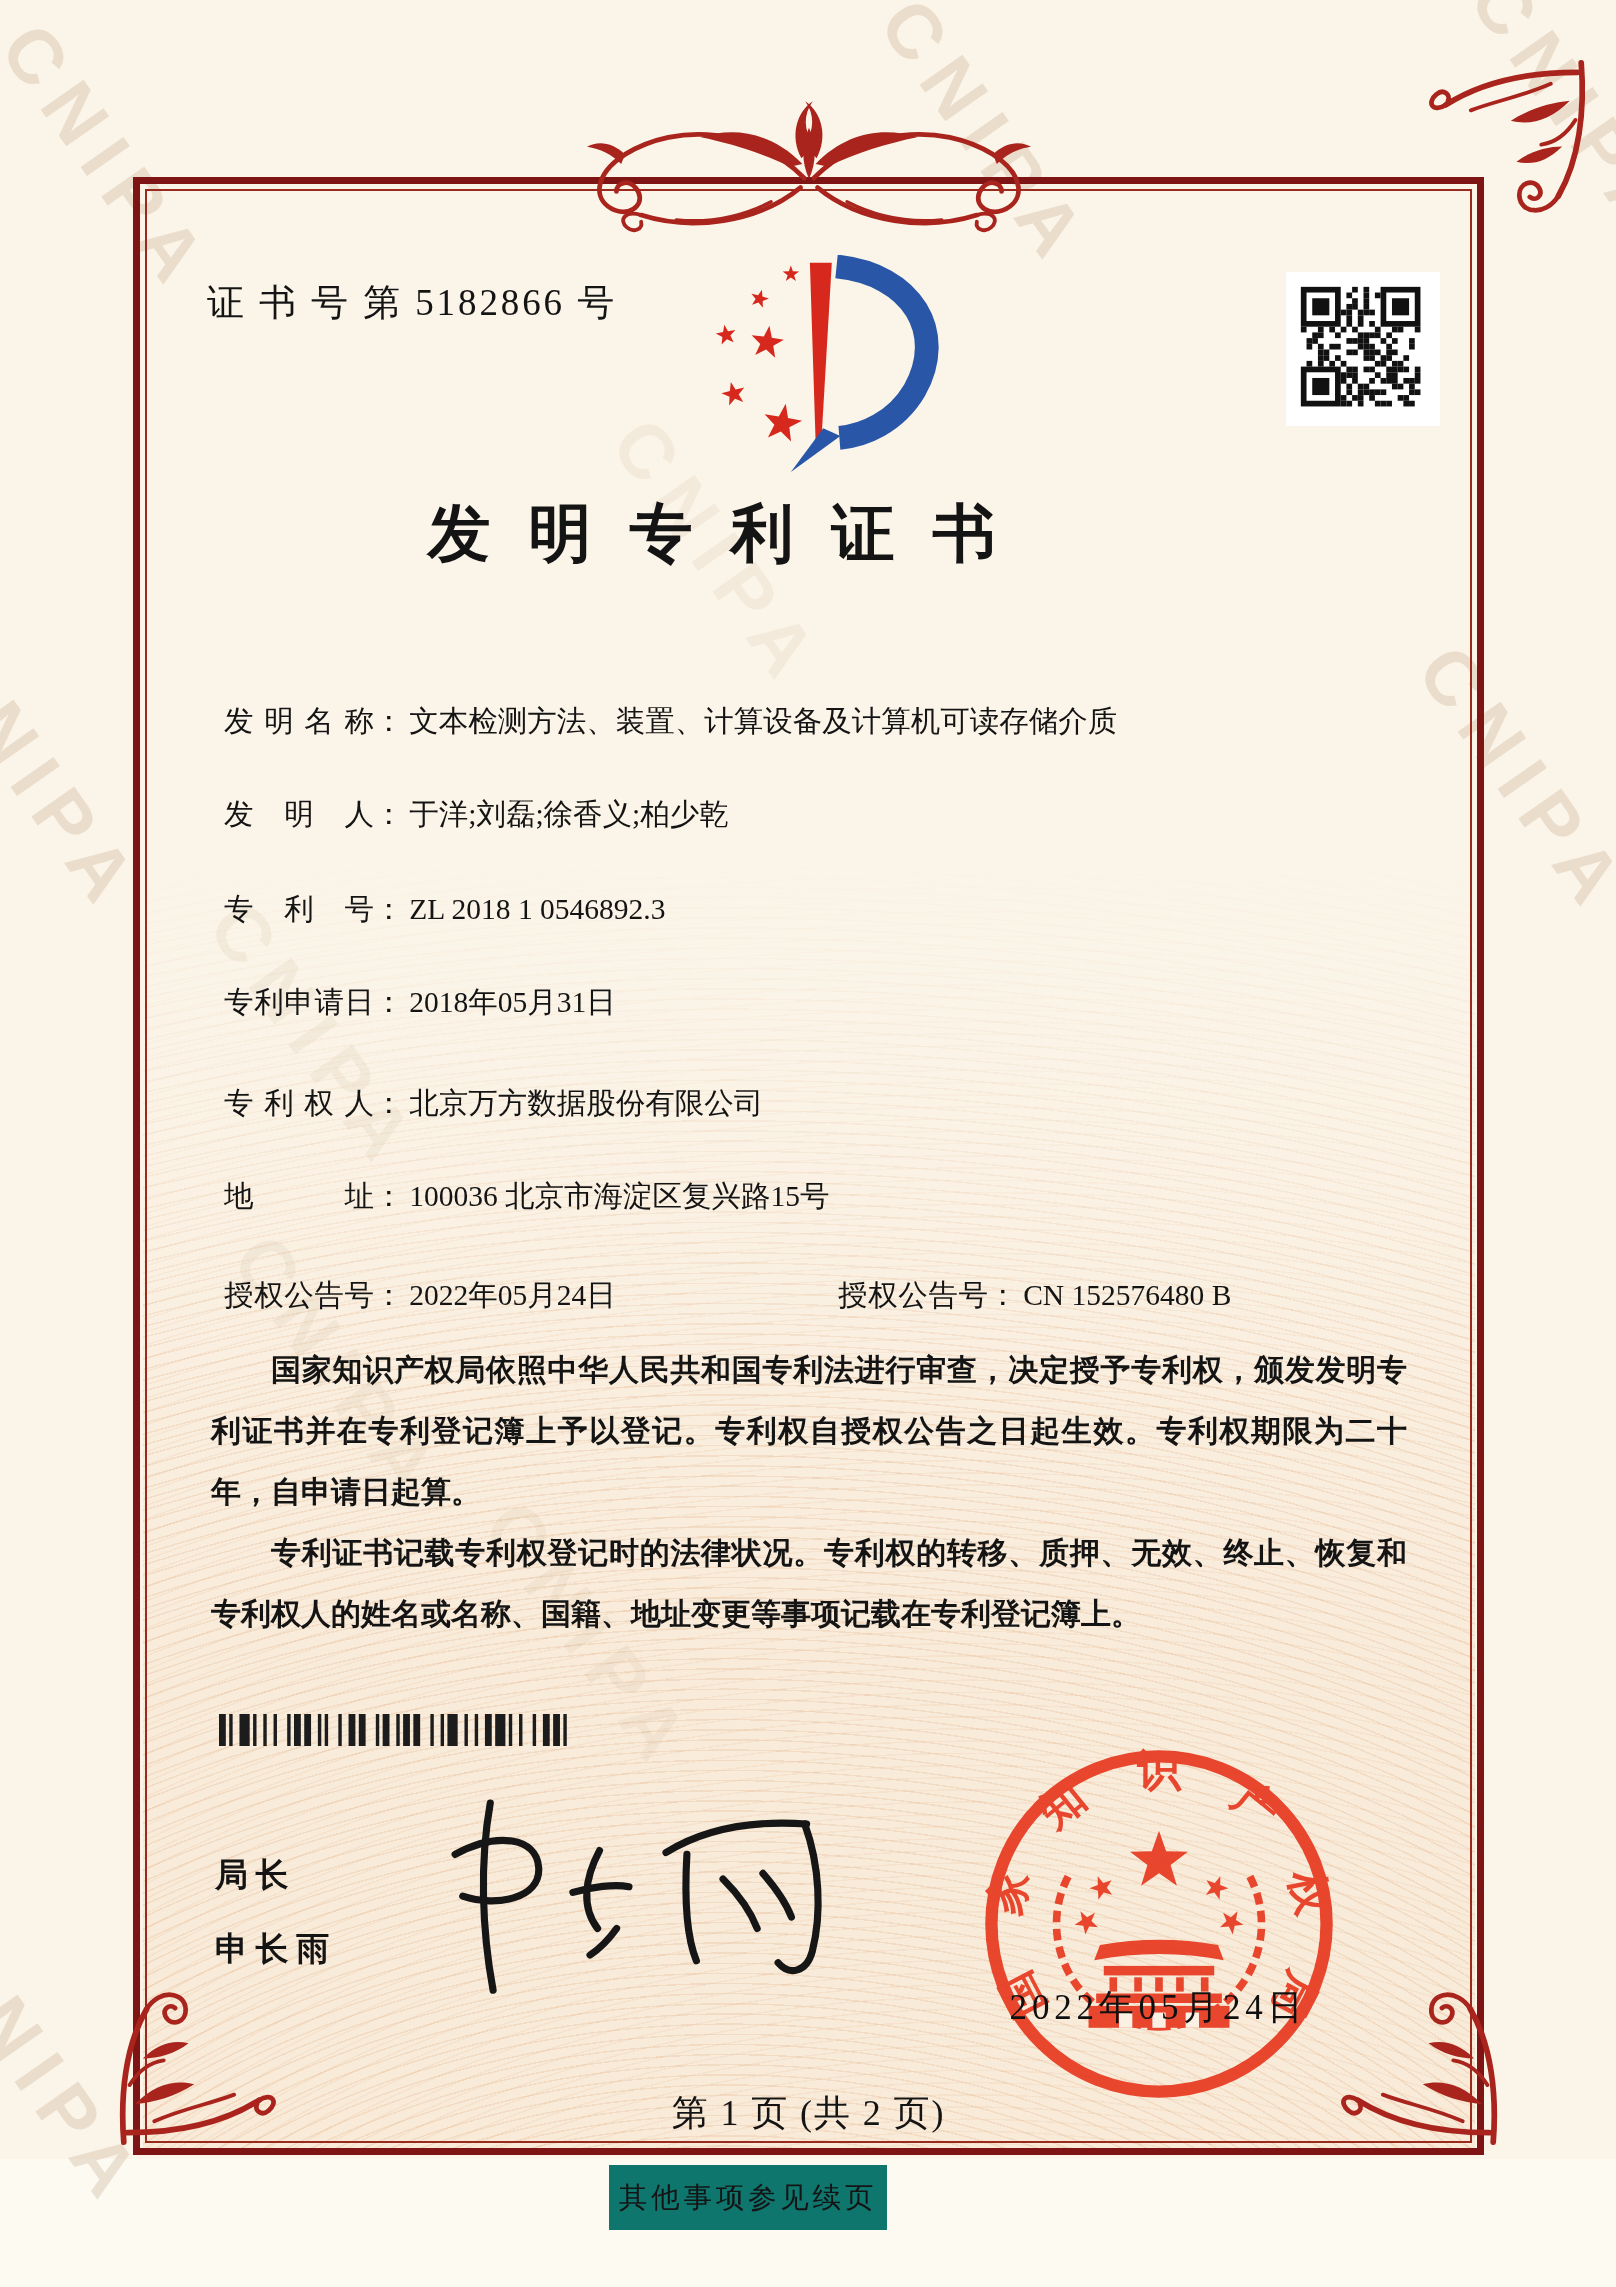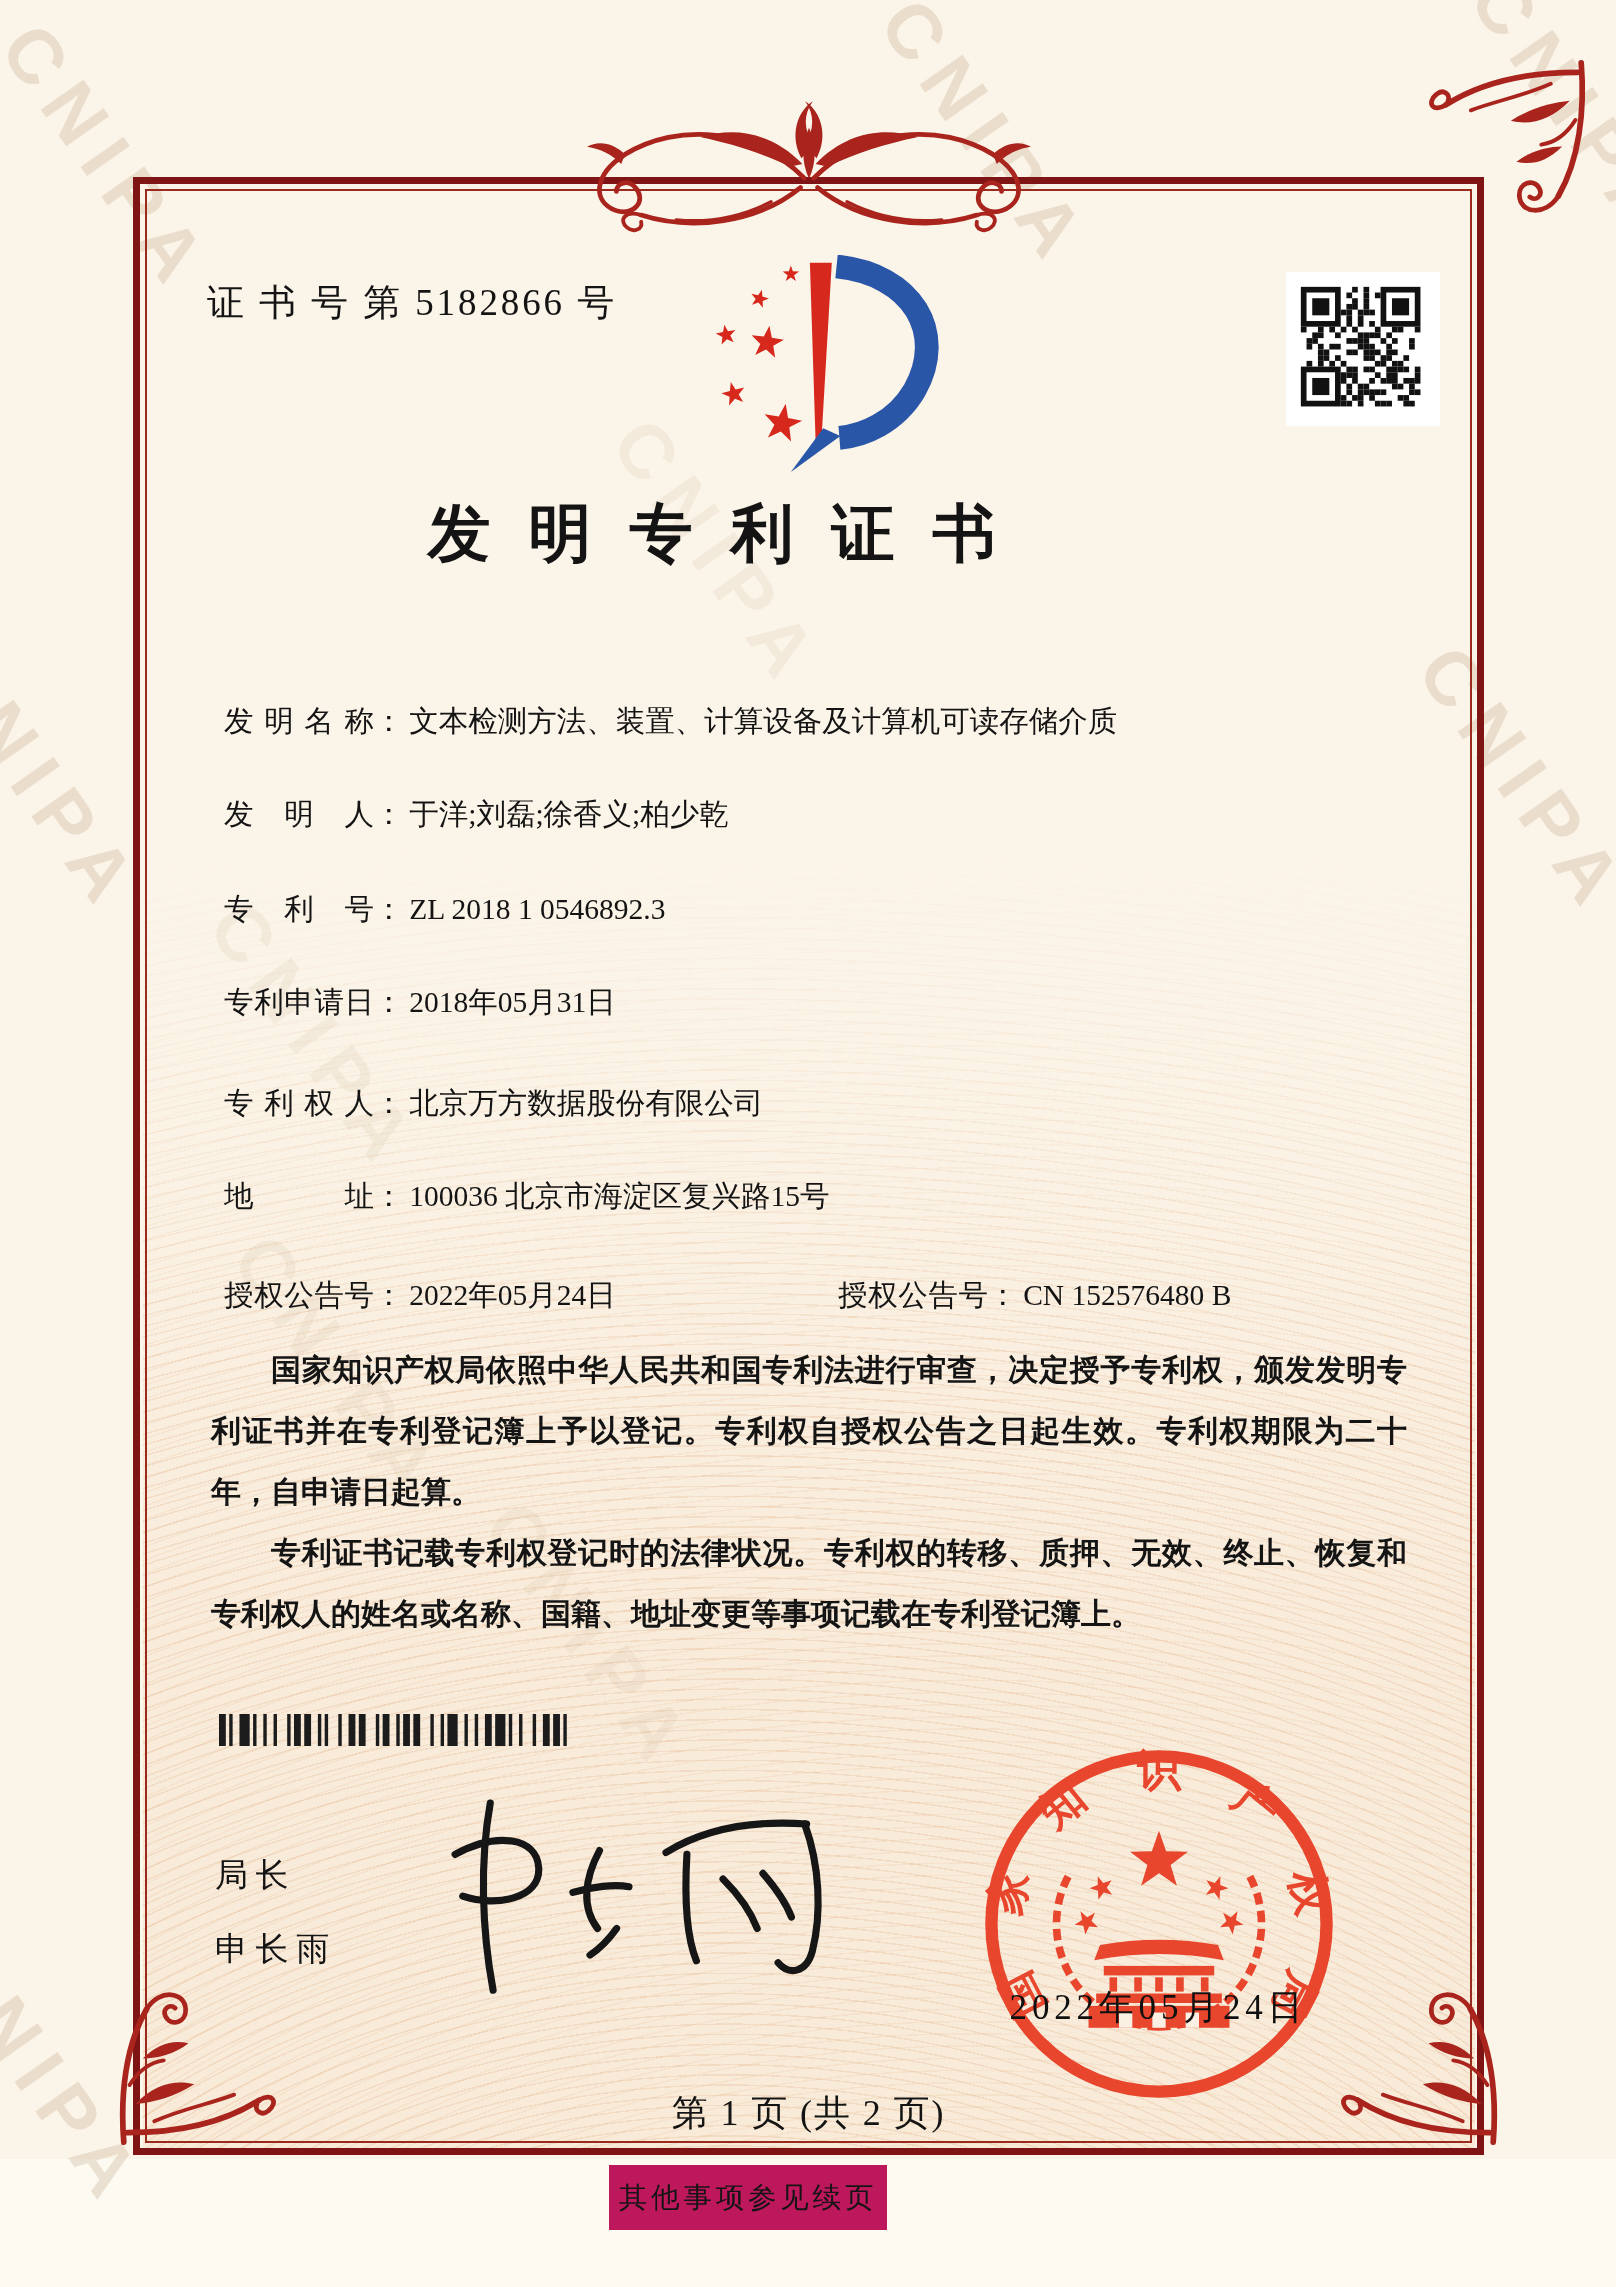--- a/index.html
+++ b/index.html
@@ -39,26 +39,26 @@
          letter-spacing:38px;padding-left:38px;box-sizing:border-box;}
   .row{left:211px;font-size:29.5px;white-space:nowrap;margin-left:13px;}
   .row .lab{display:inline-block;width:150px;text-align:justify;text-align-last:justify;}
   .row .val{margin-left:5.7px;}
   .grp2{position:absolute;left:614px;top:0;white-space:nowrap;}
   .paras{left:211px;top:1339px;width:1196px;font-size:30px;line-height:61px;text-align:justify;font-weight:bold;}
   .paras p{margin:0;text-indent:2em;}
   .qr-box{left:1286px;top:272px;width:154px;height:154px;background:#ffffff;display:flex;
           align-items:center;justify-content:center;}
   .barcode{left:219px;top:1714px;width:358px;height:32px;}
-  .sig-label{left:215px;font-size:33px;font-weight:normal;letter-spacing:7.6px;
+  .sig-label{left:215px;font-size:33px;font-weight:bold;letter-spacing:7.6px;
              font-family:"Liberation Sans","DejaVu Sans",sans-serif;}
   .seal-date{left:989px;top:1984px;width:339px;text-align:center;font-size:35px;
              letter-spacing:4.8px;z-index:7;color:#101010;}
   .page-num{left:0;width:1617px;top:2089px;text-align:center;font-size:36px;letter-spacing:1.9px;}
-  .note-box{left:609px;top:2165px;width:278px;height:65px;background:#be185d;z-index:6;
+  .note-box{left:609px;top:2165px;width:278px;height:65px;background:#0f766e;z-index:6;
             display:flex;align-items:center;justify-content:center;font-size:28.5px;letter-spacing:3.8px;}
 </style>
 </head>
 <body>
 
 <div class="page">
 
   <div class="waves"></div>
   <div class="footer-strip"></div>
 

